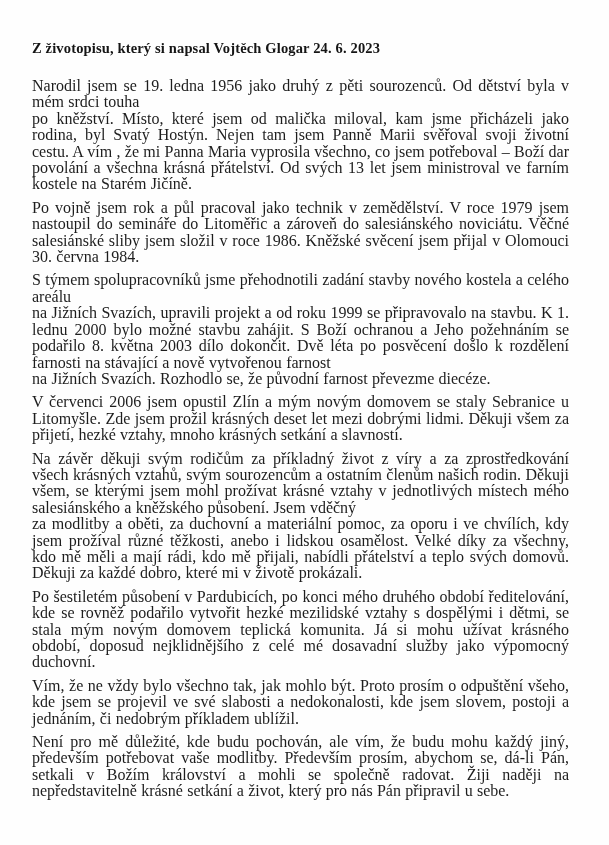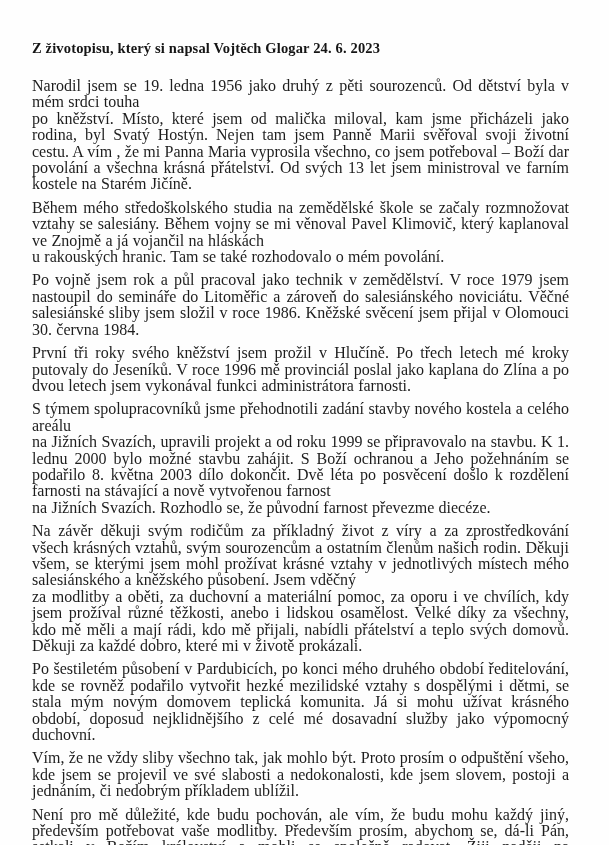--- a/index.html
+++ b/index.html
@@ -35,25 +35,23 @@
   }
 </style>
 </head>
 <body>
 
 <div class="page">
   <h1 class="doc-title">Z životopisu, který si napsal Vojtěch Glogar 24. 6. 2023</h1>
 
   <p class="doc-paragraph">Narodil jsem se 19. ledna 1956 jako druhý z pěti sourozenců. Od dětství byla v mém srdci touha
 po kněžství. Místo, které jsem od malička miloval, kam jsme přicházeli jako rodina, byl Svatý Hostýn. Nejen tam jsem Panně Marii svěřoval svoji životní cestu. A vím , že mi Panna Maria vyprosila všechno, co jsem potřeboval – Boží dar povolání a všechna krásná přátelství. Od svých 13 let jsem ministroval ve farním kostele na Starém Jičíně.</p>
-  <p class="doc-paragraph">Během mého středoškolského studia na zemědělské škole se začaly rozmnožovat vztahy se salesiány. Během vojny se mi věnoval Pavel Klimovič, který kaplanoval ve Znojmě a já vojančil na hláskách
-u rakouských hranic. Tam se také rozhodovalo o mém povolání.</p>
   <p class="doc-paragraph">Po vojně jsem rok a půl pracoval jako technik v zemědělství. V roce 1979 jsem nastoupil do semináře do Litoměřic a zároveň do salesiánského noviciátu. Věčné salesiánské sliby jsem složil v roce 1986. Kněžské svěcení jsem přijal v Olomouci 30. června 1984.</p>
-  <p class="doc-paragraph">První tři roky svého kněžství jsem prožil v Hlučíně. Po třech letech mé kroky putovaly do Jeseníků. V roce 1996 mě provinciál poslal jako kaplana do Zlína a po dvou letech jsem vykonával funkci administrátora farnosti.</p>
   <p class="doc-paragraph">S týmem spolupracovníků jsme přehodnotili zadání stavby nového kostela a celého areálu
 na Jižních Svazích, upravili projekt a od roku 1999 se připravovalo na stavbu. K 1. lednu 2000 bylo možné stavbu zahájit. S Boží ochranou a Jeho požehnáním se podařilo 8. května 2003 dílo dokončit. Dvě léta po posvěcení došlo k rozdělení farnosti na stávající a nově vytvořenou farnost
 na Jižních Svazích. Rozhodlo se, že původní farnost převezme diecéze.</p>
+  <p class="doc-paragraph">V červenci 2006 jsem opustil Zlín a mým novým domovem se staly Sebranice u Litomyšle. Zde jsem prožil krásných deset let mezi dobrými lidmi. Děkuji všem za přijetí, hezké vztahy, mnoho krásných setkání a slavností.</p>
   <p class="doc-paragraph">Na závěr děkuji svým rodičům za příkladný život z víry a za zprostředkování všech krásných vztahů, svým sourozencům a ostatním členům našich rodin. Děkuji všem, se kterými jsem mohl prožívat krásné vztahy v jednotlivých místech mého salesiánského a kněžského působení. Jsem vděčný
 za modlitby a oběti, za duchovní a materiální pomoc, za oporu i ve chvílích, kdy jsem prožíval různé těžkosti, anebo i lidskou osamělost. Velké díky za všechny, kdo mě měli a mají rádi, kdo mě přijali, nabídli přátelství a teplo svých domovů. Děkuji za každé dobro, které mi v životě prokázali.</p>
   <p class="doc-paragraph">Po šestiletém působení v Pardubicích, po konci mého druhého období ředitelování, kde se rovněž podařilo vytvořit hezké mezilidské vztahy s dospělými i dětmi, se stala mým novým domovem teplická komunita. Já si mohu užívat krásného období, doposud nejklidnějšího z celé mé dosavadní služby jako výpomocný duchovní.</p>
-  <p class="doc-paragraph">Vím, že ne vždy sliby všechno tak, jak mohlo být. Proto prosím o odpuštění všeho, kde jsem se projevil ve své slabosti a nedokonalosti, kde jsem slovem, postoji a jednáním, či nedobrým příkladem ublížil.</p>
+  <p class="doc-paragraph">Vím, že ne vždy bylo všechno tak, jak mohlo být. Proto prosím o odpuštění všeho, kde jsem se projevil ve své slabosti a nedokonalosti, kde jsem slovem, postoji a jednáním, či nedobrým příkladem ublížil.</p>
   <p class="doc-paragraph">Není pro mě důležité, kde budu pochován, ale vím, že budu mohu každý jiný, především potřebovat vaše modlitby. Především prosím, abychom se, dá-li Pán, setkali v Božím království a mohli se společně radovat. Žiji naději na nepředstavitelně krásné setkání a život, který pro nás Pán připravil u sebe.</p>
 </div>
 
 </body></html>

